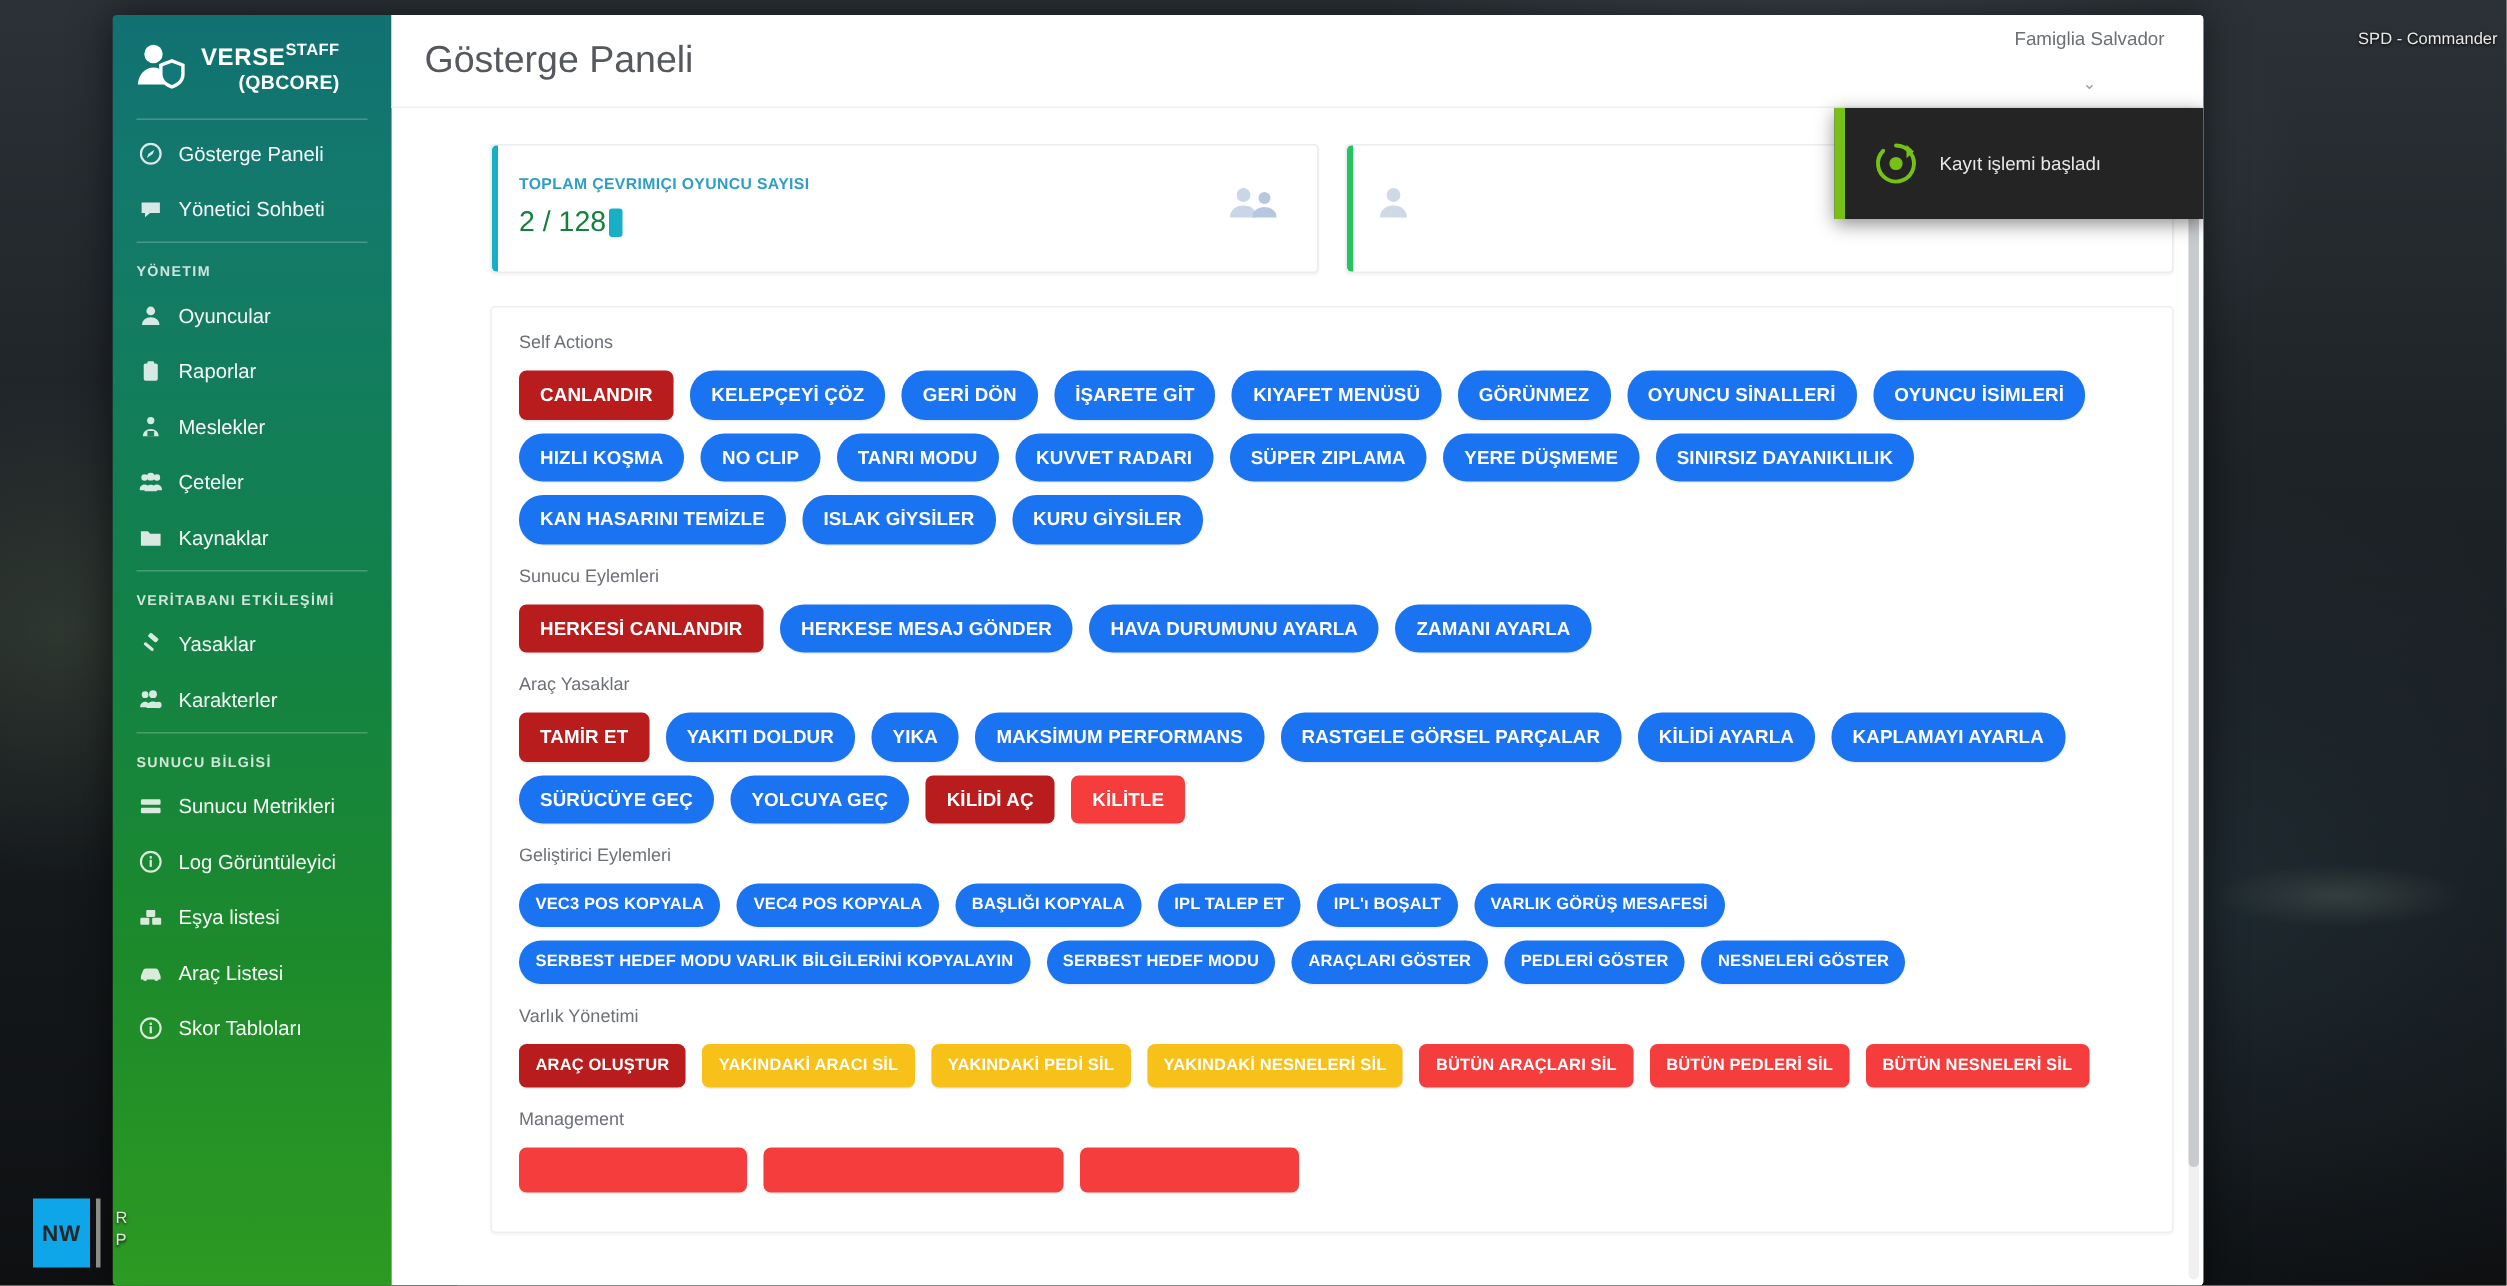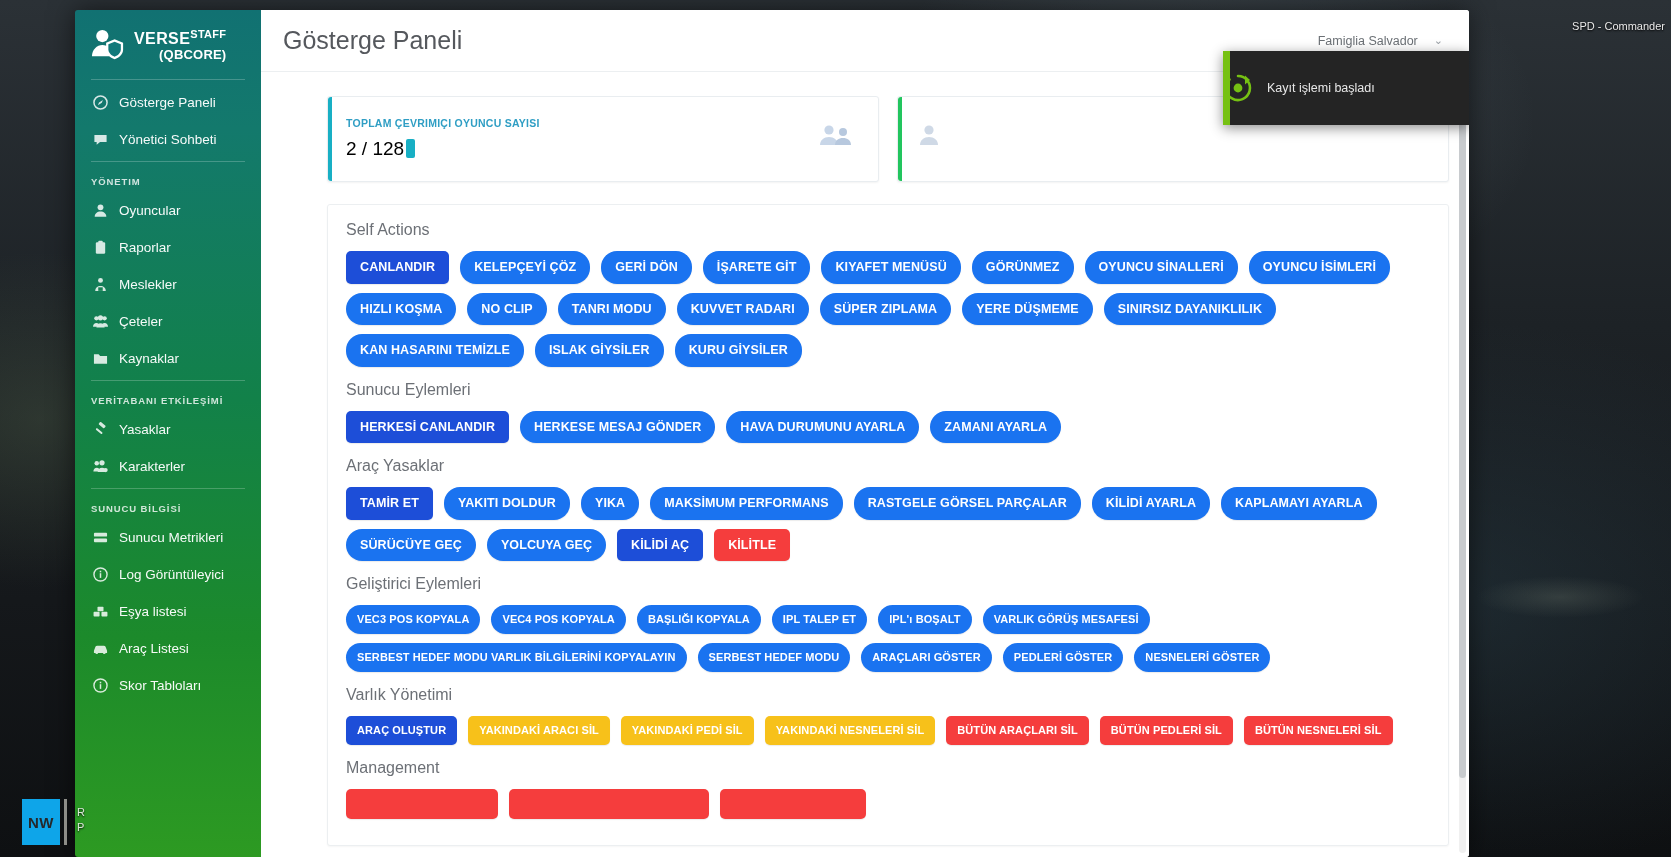--- a/index.html
+++ b/index.html
@@ -120,20 +120,21 @@
     display: flex; align-items: center; justify-content: space-between;
     padding: 0 26px 0 22px;
     border-bottom: 1px solid #eceff1;
     position: relative; z-index: 3;
   }
   #page-title { font-size: 25px; color: #55585d; font-weight: normal; }
   #org-select {
     display: flex; align-items: center; gap: 16px;
     font-size: 12.5px; color: #6b7075;
     cursor: pointer;
+    flex-direction: column;
   }
   #org-select .chev { font-size: 11px; color: #9aa0a6; }
 
   #scrollwrap {
     flex: 1; position: relative; overflow: hidden;
     background: #fff;
     margin-left: 44px;
   }
   #scrollinner { padding: 24px 20px 0 22px; position: relative; }
 
@@ -164,78 +165,78 @@
   }
   .stat-card.teal:before { background: #18afc4; }
   .stat-card.green:before { background: #22c55e; }
   .stat-label {
     font-size: 10.5px; font-weight: bold; letter-spacing: .25px;
     margin-bottom: 9px; text-transform: uppercase;
   }
   .stat-card.teal .stat-label { color: #2f9ec4; }
   .stat-card.green .stat-label { color: #23bb4e; }
   .stat-value {
-    font-size: 19px; color: #000000;
+    font-size: 19px; color: #15803d;
     display: flex; align-items: center; gap: 2px;
   }
   .stat-chip { display:inline-block; width:9px; height:19px; border-radius:2px; background:#18afc4;}
   .stat-icon svg { width: 40px; height: 30px; }
 
   
   .panel {
     background: #fff;
     border: 1px solid #eceff1;
     border-radius: 3px;
     box-shadow: 0 1px 2px rgba(0,0,0,.04);
     padding: 16px 18px 26px 18px;
     position: relative;
   }
   .section + .section { margin-top: 14px; }
   .section-title {
-    font-size: 16px; color: #6c7076; font-weight: normal;
+    font-size: 12px; color: #6c7076; font-weight: normal;
     margin: 10px 0 12px 0;
   }
   .section:first-child .section-title { margin-top: 0; }
   .btn-row { display: flex; flex-wrap: wrap; gap: 9px 11px; }
   .btn {
     border: none; border-radius: 5px;
     color: #fff;
     font-size: 12.5px; font-weight: bold;
     letter-spacing: .1px;
     padding: 10px 14px 10px 14px;
     line-height: 1;
     cursor: pointer;
     font-family: "Liberation Sans", sans-serif;
     white-space: nowrap;
     box-shadow: 0 1px 1px rgba(0,0,0,.08);
   }
   .btn.blue   { background: #1a73f0; border-radius: 16px; }
-  .btn.green  { background: #1d4ed8; }
+  .btn.green  { background: #b91c1c; }
   .btn.red    { background: #f53d3d; }
   .btn.yellow { background: #f7c11a; }
   .btn.small  { font-size: 11px; padding: 9px 11px; }
 
   
   #vscroll {
     position: absolute; right: 3px; top: 6px; width: 7px; bottom: 4px;
     background: #f0f0f0; border-radius: 4px; z-index: 4;
   }
   #vthumb {
     position: absolute; left: 0; top: 0; width: 7px; height: 700px;
     background: #c8cbce; border-radius: 4px;
   }
 
   
   #toast {
     position: absolute;
-    right: 0px; top: 41px;
+    right: 0px; top: 62px;
     width: 246px; height: 74px;
     background: #242424;
     display: flex; align-items: center; gap: 14px;
-    padding-left: 0;
+    padding-left: 26px;
     z-index: 40;
     box-shadow: 0 3px 12px rgba(0,0,0,.45);
   }
   #toast:before {
     content: ""; position: absolute; left: 0; top: 0; bottom: 0; width: 7px;
     background: #76c113;
   }
   #toast .toast-icon svg { width: 30px; height: 30px; display:block; }
   #toast .toast-msg { font-size: 12.5px; color: #e8e8e8; }
 

